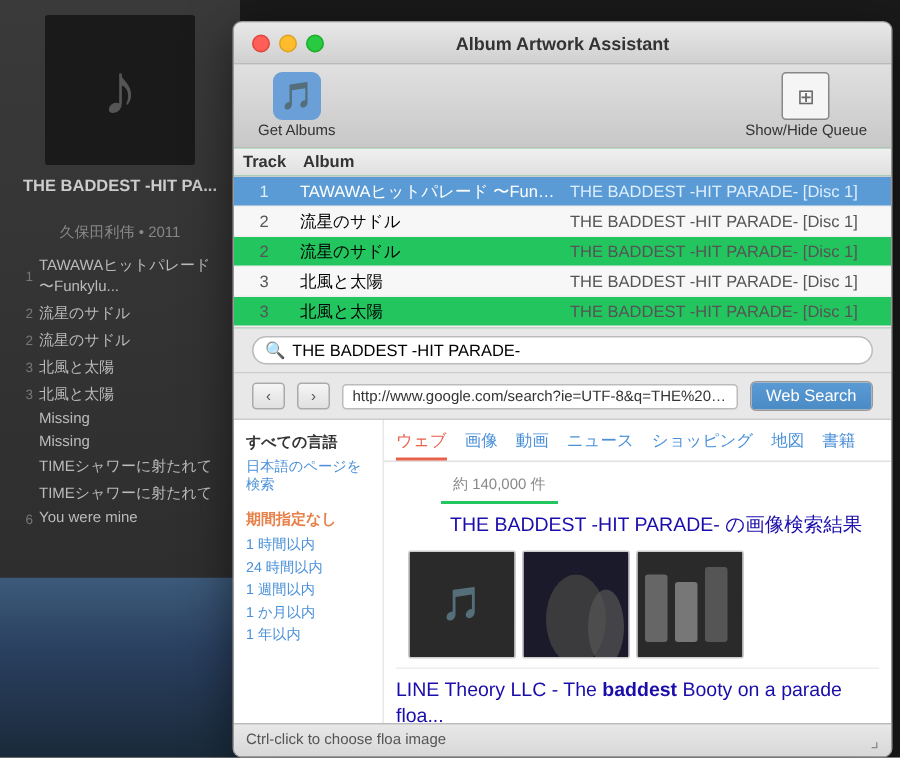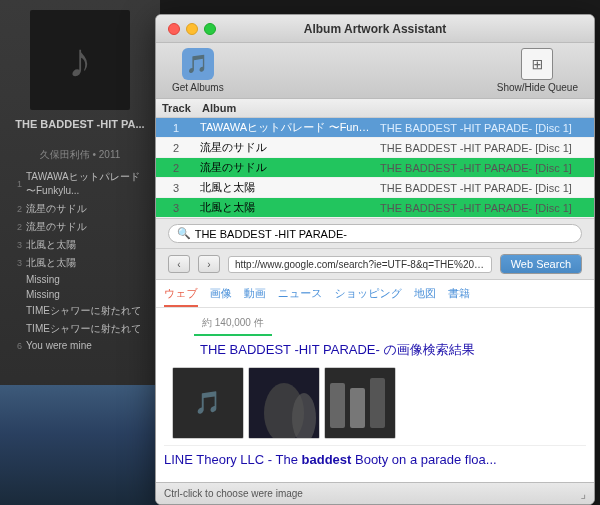--- a/index.html
+++ b/index.html
@@ -613,20 +613,32 @@
     <div class="nav-btn">‹</div>
     <div class="nav-btn">›</div>
     <div class="url-bar">http://www.google.com/search?ie=UTF-8&amp;q=THE%20BADDEST%20-HIT%20PAR...</div>
     <div class="toggle-group">
       <button class="toggle-btn active">Web Search</button>
     </div>
   </div>
 
   <div class="awa-web-content">
 
+    <div class="web-left-panel">
+      <div class="web-left-section-title">すべての言語</div>
+      <a class="web-left-link">日本語のページを検索</a>
+      <div class="web-left-period-title">期間指定なし</div>
+      <div id="period-links">
+          <a class="web-left-period-link">1 時間以内</a>
+          <a class="web-left-period-link">24 時間以内</a>
+          <a class="web-left-period-link">1 週間以内</a>
+          <a class="web-left-period-link">1 か月以内</a>
+          <a class="web-left-period-link">1 年以内</a>
+        </div>
+    </div>
 
     <div class="web-main">
 
       <div class="web-nav-tabs">
         <span class="web-nav-tab active">ウェブ</span>
         <span class="web-nav-tab">画像</span>
         <span class="web-nav-tab">動画</span>
         <span class="web-nav-tab">ニュース</span>
         <span class="web-nav-tab">ショッピング</span>
         <span class="web-nav-tab">地図</span>
@@ -675,16 +687,16 @@
         
         <div style="margin-top:6px;">
           <a class="web-result-title">LINE Theory LLC - The <span class="highlight-baddest">baddest</span> Booty on a parade floa...</a>
 
         </div>
       </div>
     </div>
   </div>
 
   <div class="awa-statusbar">
-    <span class="status-text">Ctrl-click to choose were image</span>
+    <span class="status-text">Ctrl-click to choose floa image</span>
     <span class="status-resize">⌟</span>
   </div>
 </div>
 
 </body></html>

